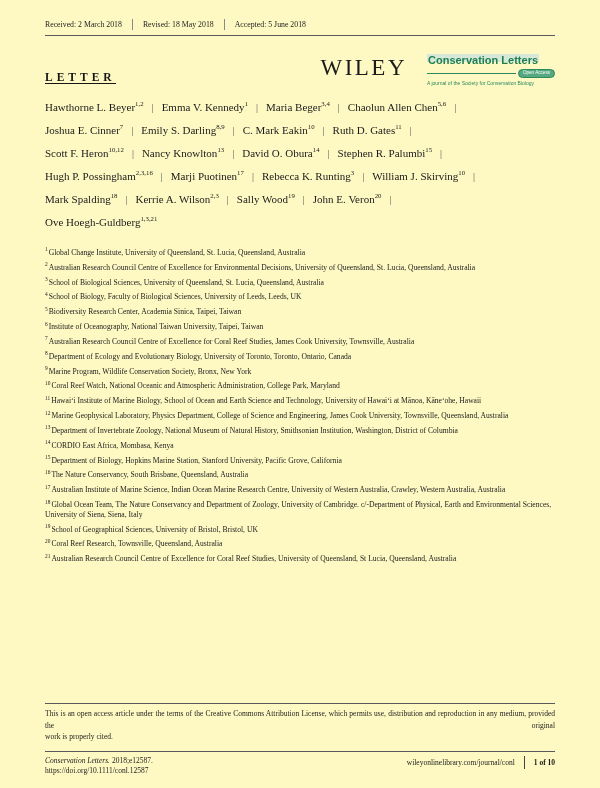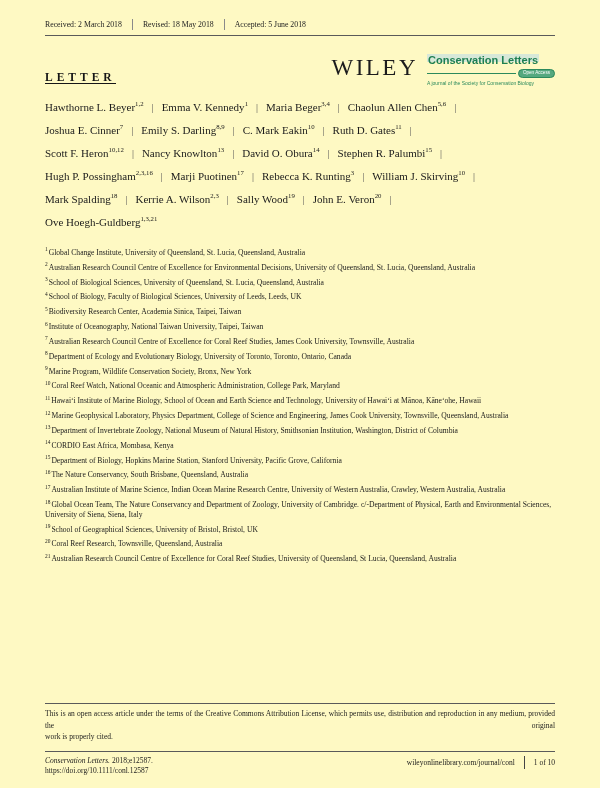--- a/index.html
+++ b/index.html
@@ -12,21 +12,21 @@
   }
   
   .meta-row { display:flex; align-items:center; font-size:7.8px; color:#222; margin-top:4px; }
   .vbar { width:1px; height:11px; background:#8a8a8a; margin:0 10px; }
   .rule { border:none; border-top:1px solid #5a5a5a; height:0; margin-top:5px; }
   .doi-line { font-size:7.8px; margin-top:7px; color:#222; }
   
   .brand-row { display:flex; justify-content:space-between; align-items:center; margin-top:16px; height:32px; }
   .article-type { font-size:11.5px; font-weight:bold; letter-spacing:4px;
     border-bottom:1.6px solid #161616; padding-bottom:0; align-self:flex-end; }
-  .logos { display:flex; align-items:center; gap:9px; }
+  .logos { display:flex; align-items:center; gap:20px; }
   .wiley { font-family:"Liberation Serif", serif; font-size:23px; letter-spacing:2.5px; color:#1c1c1c; }
   .jl { width:128px; }
   .jl-name { font-family:"Liberation Sans", sans-serif; font-size:11px; font-weight:bold; color:#1e7f52;
     background:linear-gradient(to bottom, #d7e8d8 0%, #d7e8d8 68%, transparent 68%);
     display:inline-block; padding:0 1px; }
   .jl-rule-row { display:flex; align-items:center; margin-top:1px; }
   .jl-rule { flex:1; height:1px; background:#2c8a5c; }
   .jl-pill { font-family:"Liberation Sans", sans-serif; font-size:4.6px; color:#ffffff;
     background:#55a87f; border:1px solid #2c8a5c; border-radius:5px; padding:1px 4px;
     margin-left:2px; white-space:nowrap; line-height:1; }
@@ -46,21 +46,21 @@
   .footer { position:absolute; left:45px; right:45px; top:703px; }
   .license { font-size:7.5px; line-height:1.55; margin-top:4px; color:#1b1b1b; }
   .license .just { text-align:justify; text-align-last:justify; }
   .copyright { font-size:7.5px; margin-top:7px; color:#1b1b1b; }
   .footer .rule2 { border:none; border-top:1px solid #5a5a5a; height:0; margin-top:8px; }
   .cite-row { display:flex; justify-content:space-between; align-items:flex-start; margin-top:4px; font-size:7.5px; color:#1b1b1b; }
   .cite-left { line-height:1.4; }
   .ital { font-style:italic; }
   .cite-right { display:flex; align-items:center; }
   .cite-right .vbar2 { width:1px; height:13px; background:#444; margin:0 9px; }
-  .page-num { font-weight:normal; }
+  .page-num { font-weight:bold; }
   a.plain { color:inherit; text-decoration:none; }
 </style>
 </head>
 <body>
 
 <div class="page">
 
   <div class="meta-row">
     <span>Received: 2 March 2018</span>
     <span class="vbar"></span>

